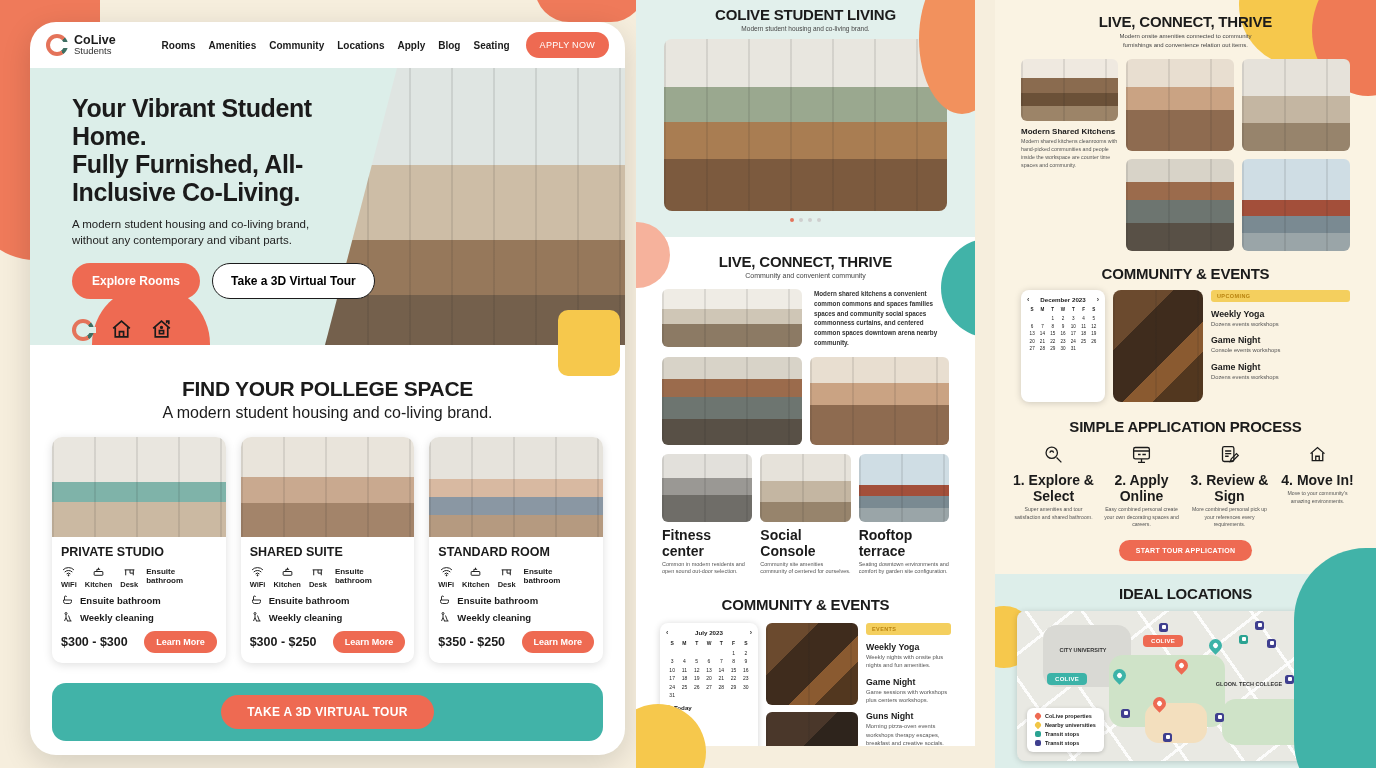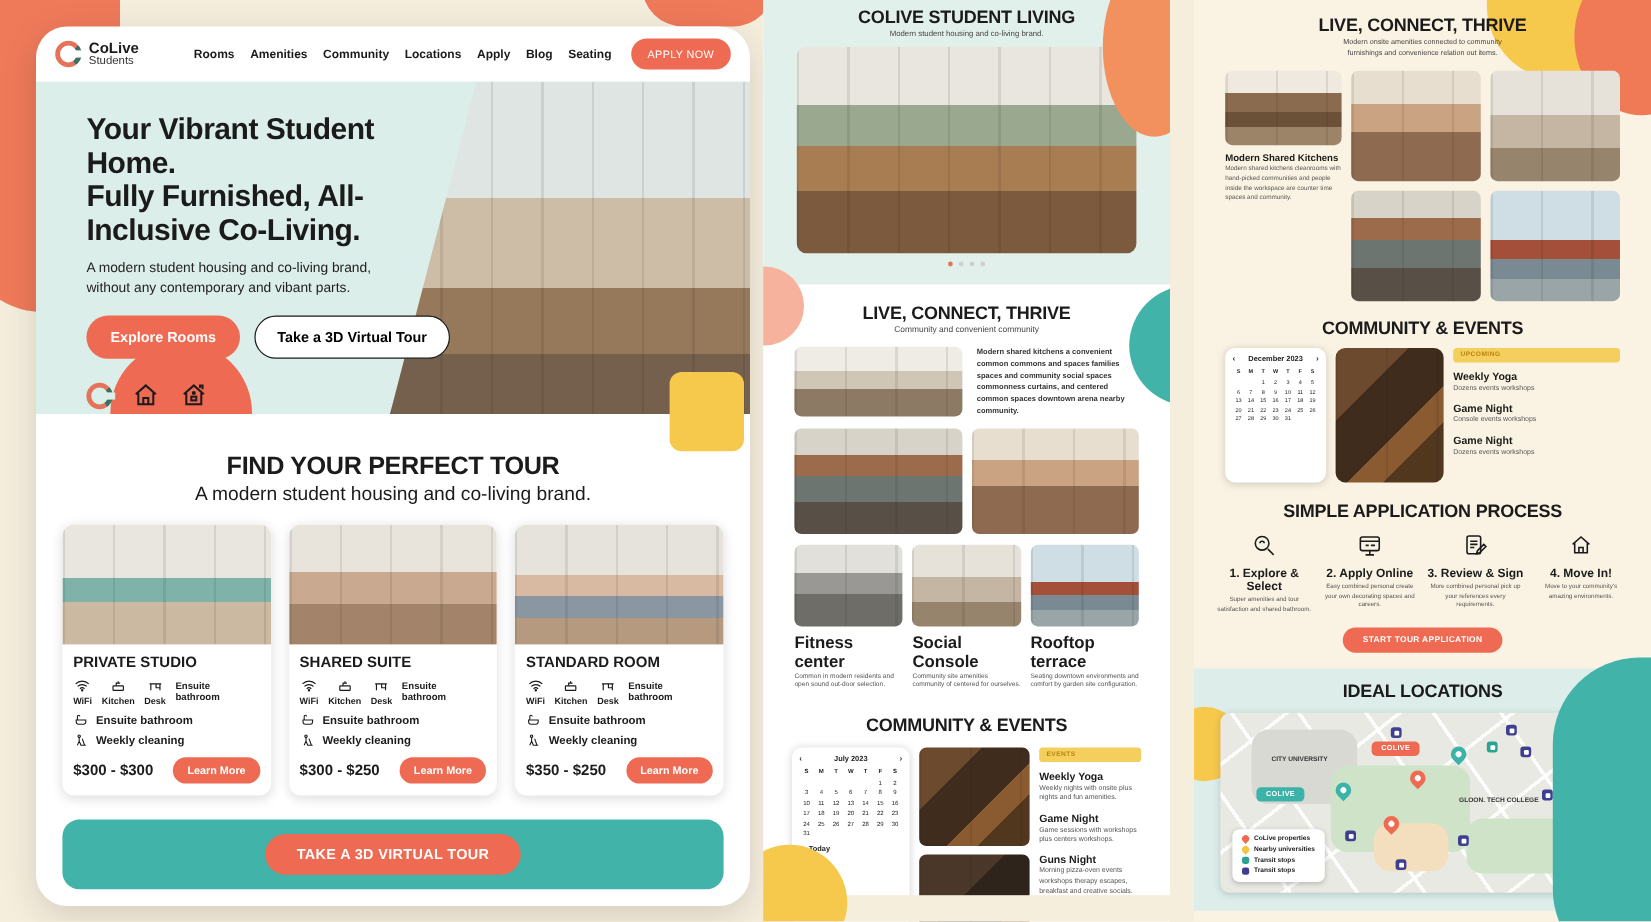--- a/index.html
+++ b/index.html
@@ -139,21 +139,21 @@
   .m-col1 p{font-size:5.3px;color:#555;line-height:1.5;margin-top:2px;}
   .m-col{flex:1;display:flex;flex-direction:column;gap:8px;}
   .m-col .photo{height:92px;border-radius:6px;}
   .m-events-title{text-align:center;margin-top:14px;}
   .m-events{display:flex;gap:8px;padding:8px 26px 0;}
   .m-events .photo{width:90px;height:112px;border-radius:8px;flex:0 0 auto;}
   .m-process{text-align:center;margin-top:16px;position:relative;}
   .m-steps{display:flex;gap:7px;padding:0 18px;margin-top:9px;}
   .step{flex:1;}
   .step svg{width:21px;height:21px;}
-  .step h5{font-size:10px;font-weight:800;margin-top:3px;}
+  .step h5{font-size:14px;font-weight:800;margin-top:3px;}
   .step p{font-size:5.2px;color:#555;line-height:1.45;margin-top:2px;}
   .m-cta{display:block;margin:11px auto 0;background:#ee6a52;color:#fff;border:none;border-radius:999px;font-size:7px;font-weight:800;letter-spacing:.3px;padding:7px 17px;}
   .m-locations{position:relative;background:#ddeeea;margin-top:13px;padding:11px 0 15px;text-align:center;}
   .loc-coral{position:absolute;right:-16px;top:-8px;width:56px;height:56px;border-radius:50%;background:#f0825e;}
   .loc-yellow{position:absolute;left:-22px;top:32px;width:62px;height:62px;border-radius:50%;background:#f6c84c;}
   .map{position:relative;margin:9px 22px 0;height:150px;border-radius:8px;background:#e9e9e3;overflow:hidden;box-shadow:0 1px 6px rgba(0,0,0,.16);text-align:left;}
   .map::before{content:"";position:absolute;inset:0;background:
     repeating-linear-gradient(55deg,rgba(255,255,255,.9) 0 3px,transparent 3px 46px),
     repeating-linear-gradient(-38deg,rgba(255,255,255,.85) 0 3px,transparent 3px 58px);}
   .mp{position:absolute;border-radius:14px;}
@@ -236,21 +236,21 @@
             <path d="M4 11l8-7 8 7M6 10v9h12v-9M17 6V4h2v3"></path>
             <rect x="10" y="13" width="4" height="3"></rect>
             <circle cx="12" cy="10" r="0.8"></circle>
           </svg>
       </div>
     </div>
   </div>
   <div class="yellow-tab"></div>
 
   <div class="d-find">
-    <h2>FIND YOUR PERFECT TOUR</h2>
+    <h2>FIND YOUR POLLEGE SPACE</h2>
     <p>A modern student housing and co-living brand.</p>
   </div>
 
   <div class="d-cards">
 
     <div class="room-card">
       <div class="photo rc-photo ph-bed1"></div>
       <div class="rc-body">
         <h3>PRIVATE STUDIO</h3>
         <div class="rc-amenities">

